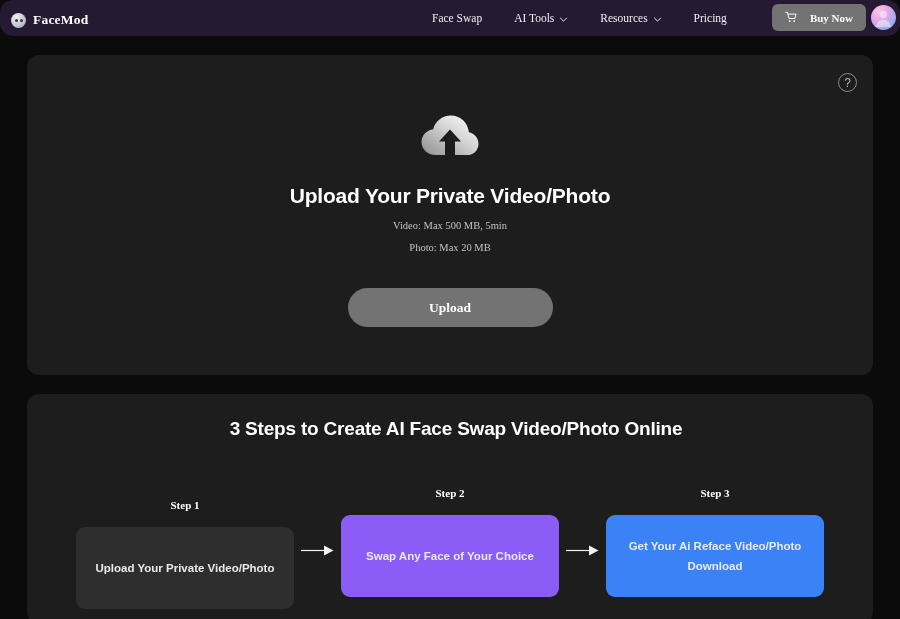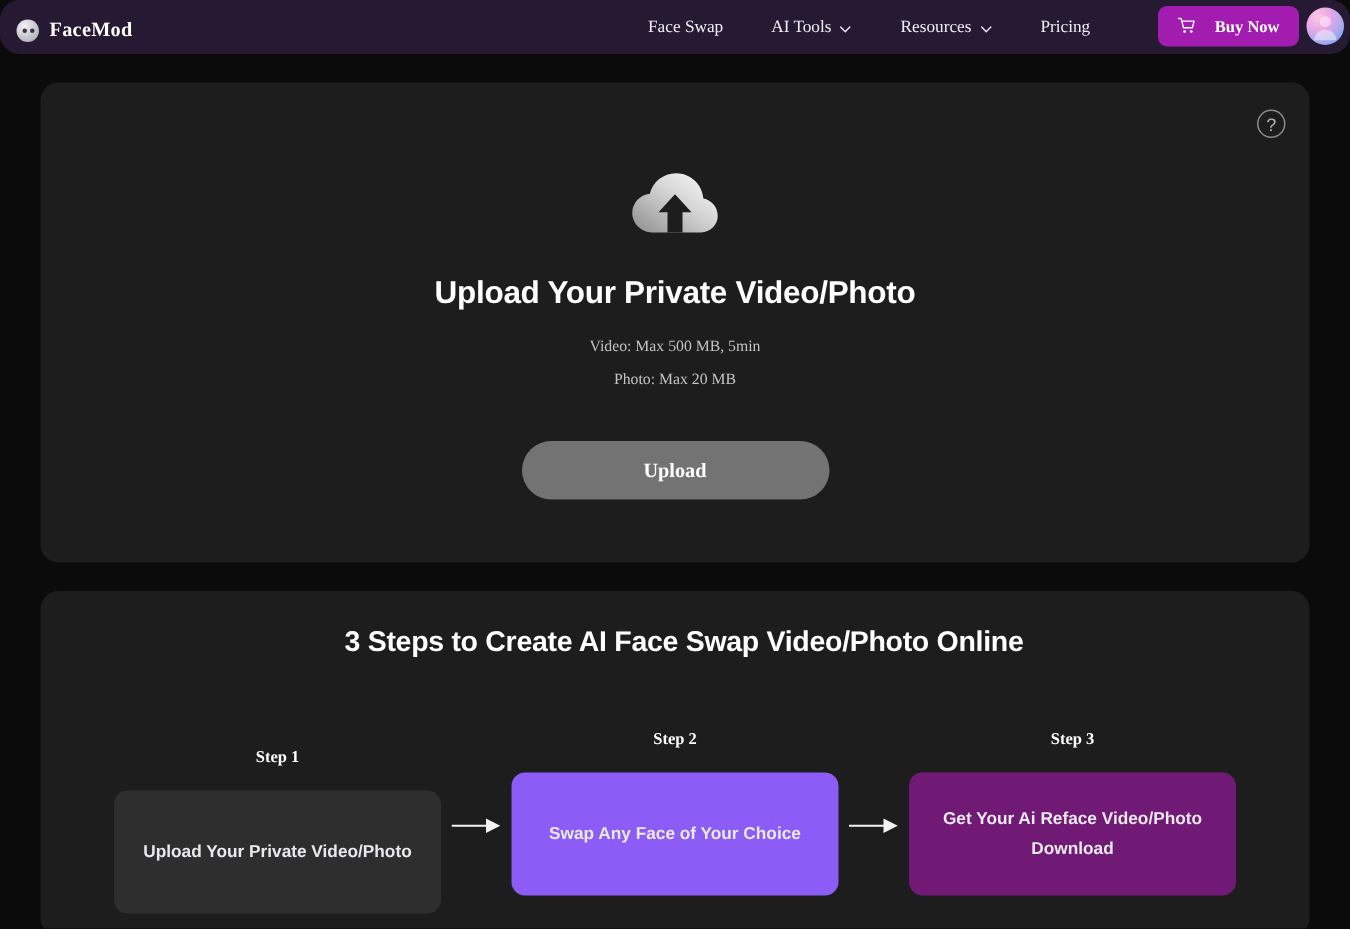--- a/index.html
+++ b/index.html
@@ -46,21 +46,21 @@
     display: flex; align-items: center; gap: 5px;
     color: #f0eef3; font-size: 11.5px;
     font-family: "Liberation Serif", serif;
     padding: 0 14px; height: 36px; cursor: pointer; white-space: nowrap;
   }
   .chev { display: block; width: 9px; height: 9px; position: relative; top: 1px; }
 
   .buy-btn {
     position: absolute; right: 34px; top: 4px;
     height: 27px; padding: 0 13px;
-    background: #a21caf; border: none; border-radius: 6px;
+    background: #737373; border: none; border-radius: 6px;
     display: flex; align-items: center; gap: 12px; cursor: pointer;
   }
   .buy-btn span {
     color: #ffffff; font-size: 11px; font-weight: bold;
     font-family: "Liberation Serif", serif; white-space: nowrap;
   }
   .cart-icon { width: 13px; height: 13px; display: block; }
 
   .avatar {
     position: absolute; right: 4px; top: 5px;
@@ -92,21 +92,21 @@
     padding-top: 57px;
   }
   .cloud-icon { width: 62px; height: 46px; display: block; }
 
   .upload-title {
     margin-top: 26px;
     color: #ffffff; font-size: 21px; font-weight: bold;
     letter-spacing: -0.2px;
   }
   .upload-sub {
-    margin-top: 18px; color: #c3c3c3; font-size: 10.5px;
+    margin-top: 12px; color: #c3c3c3; font-size: 10.5px;
     font-family: "Liberation Serif", serif;
   }
   .upload-sub + .upload-sub { margin-top: 11px; }
 
   .upload-btn {
     margin-top: 35px;
     width: 205px; height: 39px;
     background: #737373; border: none; border-radius: 20px;
     color: #ffffff; font-size: 13.5px; font-weight: bold;
     font-family: "Liberation Serif", serif;
@@ -137,21 +137,21 @@
     margin-top: 16px; width: 100%; height: 82px;
     border-radius: 9px;
     display: flex; align-items: center; justify-content: center;
     text-align: center; padding: 0 14px;
     color: #e9e9ee; font-size: 11.5px; font-weight: bold;
     line-height: 1.75;
     cursor: pointer;
   }
   .step-box.s1 { background: #2e2e2e; }
   .step-box.s2 { background: #8b5cf6; }
-  .step-box.s3 { background: #701a75; }
+  .step-box.s3 { background: #3b82f6; }
 
   .arrow-wrap {
     width: 47px; display: flex; align-items: center;
     justify-content: center; padding-top: 58px; flex: none;
   }
   .arrow-icon { width: 33px; height: 11px; display: block; }
 </style>
 </head>
 <body>
 

